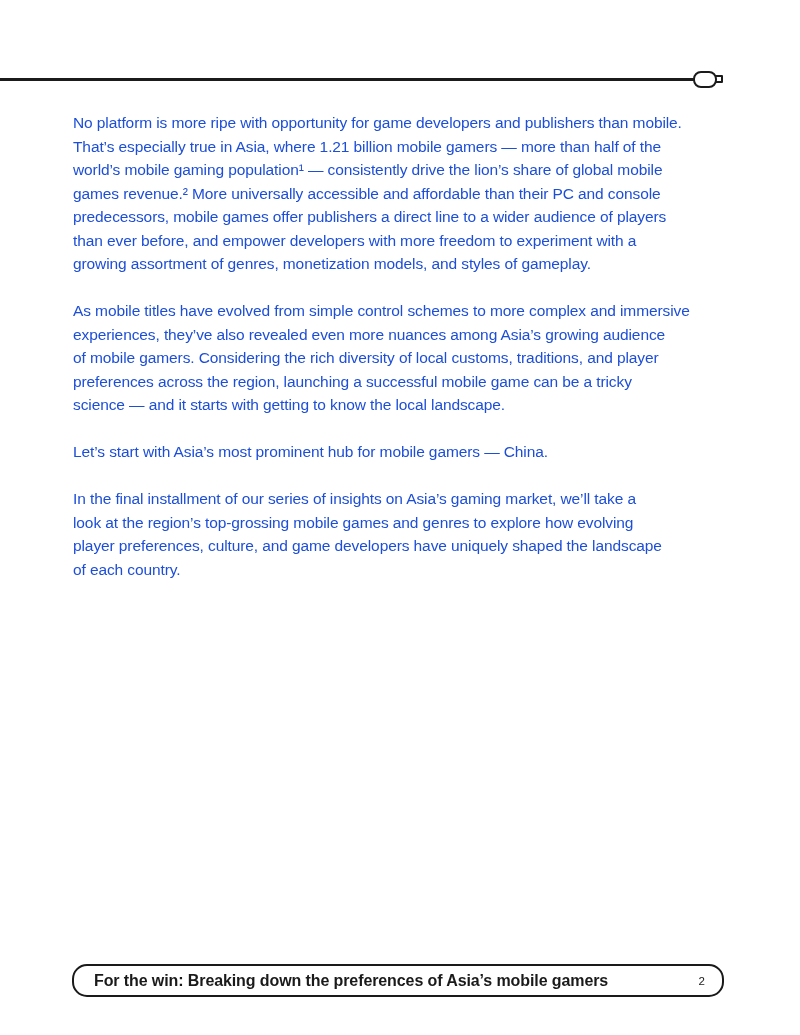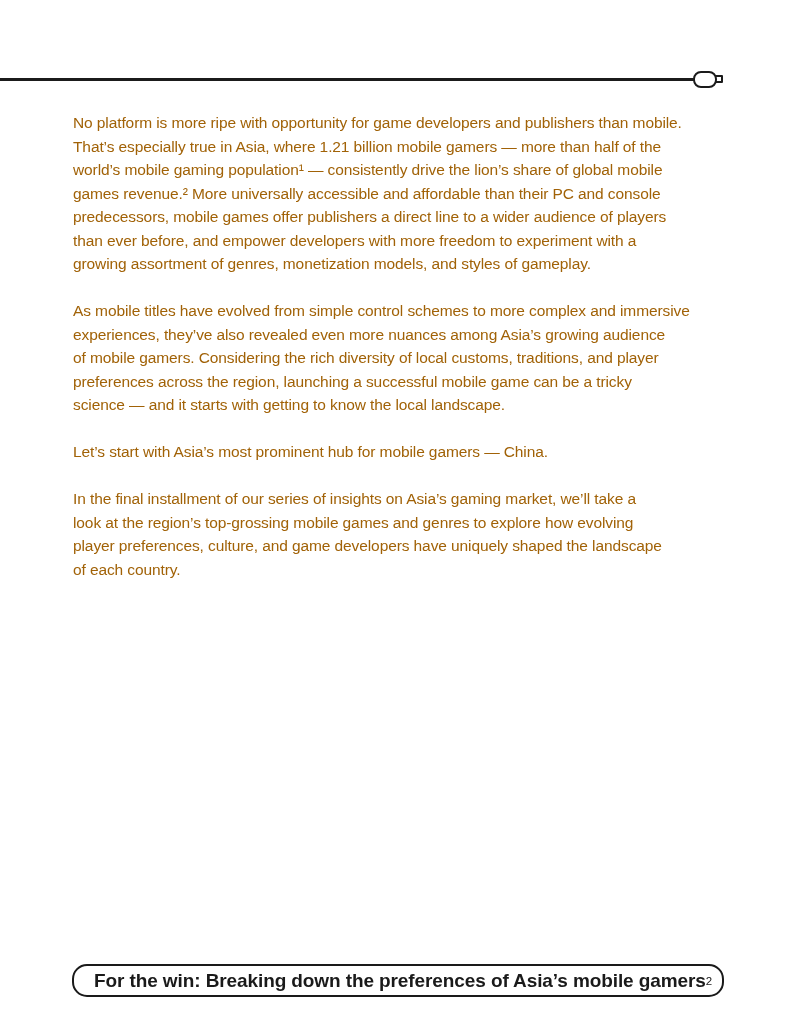--- a/index.html
+++ b/index.html
@@ -60,42 +60,42 @@
     position: absolute;
     left: 73px;
     top: 111px;
     width: 700px;
   }
   .article p {
     margin: 0 0 23.5px 0;
     font-size: 15.5px;
     line-height: 23.5px;
     letter-spacing: -0.1px;
-    color: #a16207;
+    color: #1d4ed8;
     white-space: pre;
   }
 
   
   .footer {
     position: absolute;
     left: 72px;
     top: 964px;
     width: 652px;
     height: 33px;
     box-sizing: border-box;
     border: 2px solid #1a1a1a;
     border-radius: 15px;
     background: #ffffff;
     display: flex;
     align-items: center;
     justify-content: space-between;
     padding: 0 17px 0 20px;
   }
   .footer-title {
-    font-size: 19px;
+    font-size: 16px;
     font-weight: 700;
     letter-spacing: -0.1px;
     color: #1a1a1a;
     white-space: nowrap;
   }
   .footer-page {
     font-size: 11.5px;
     font-weight: 400;
     color: #1a1a1a;
   }

